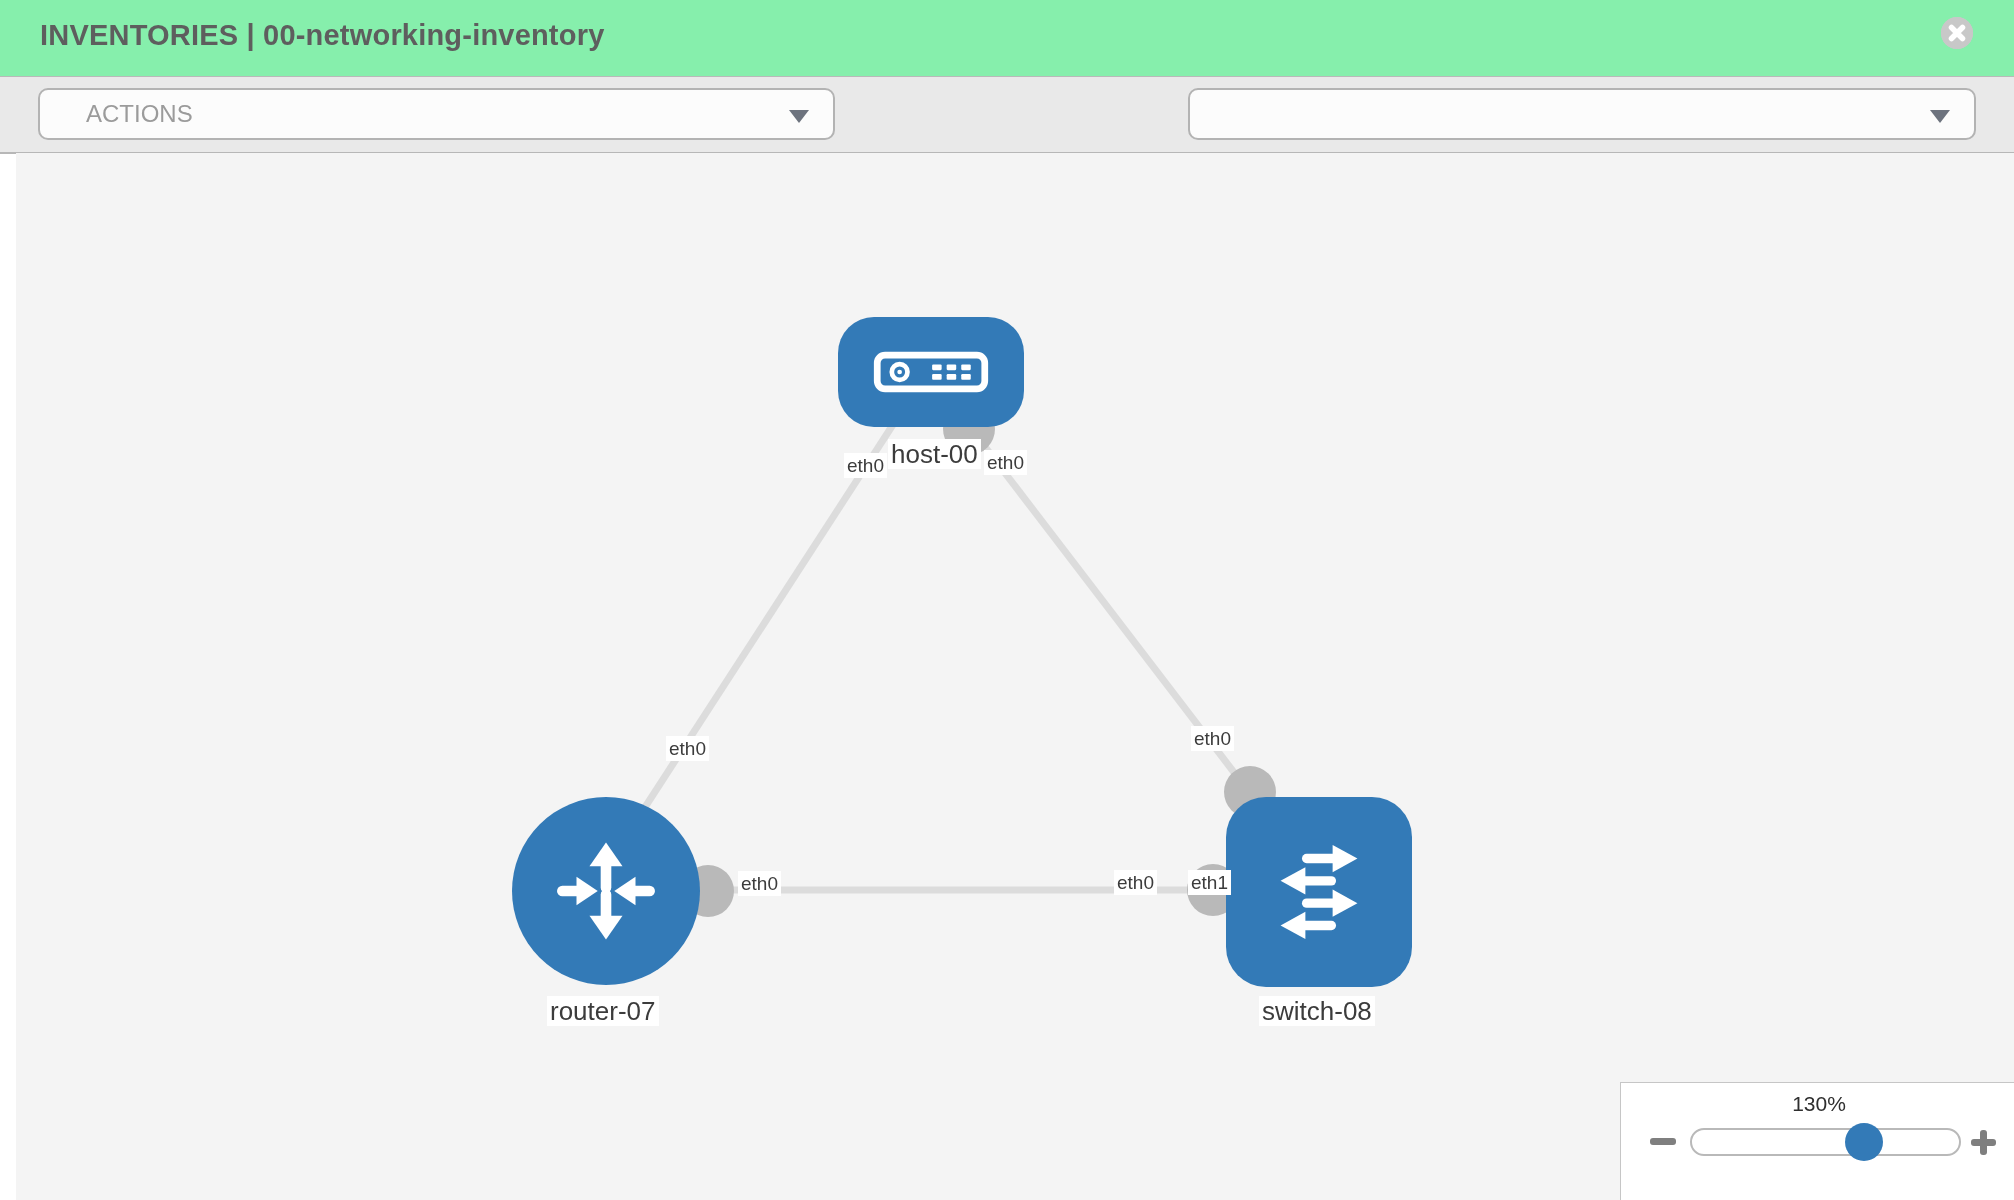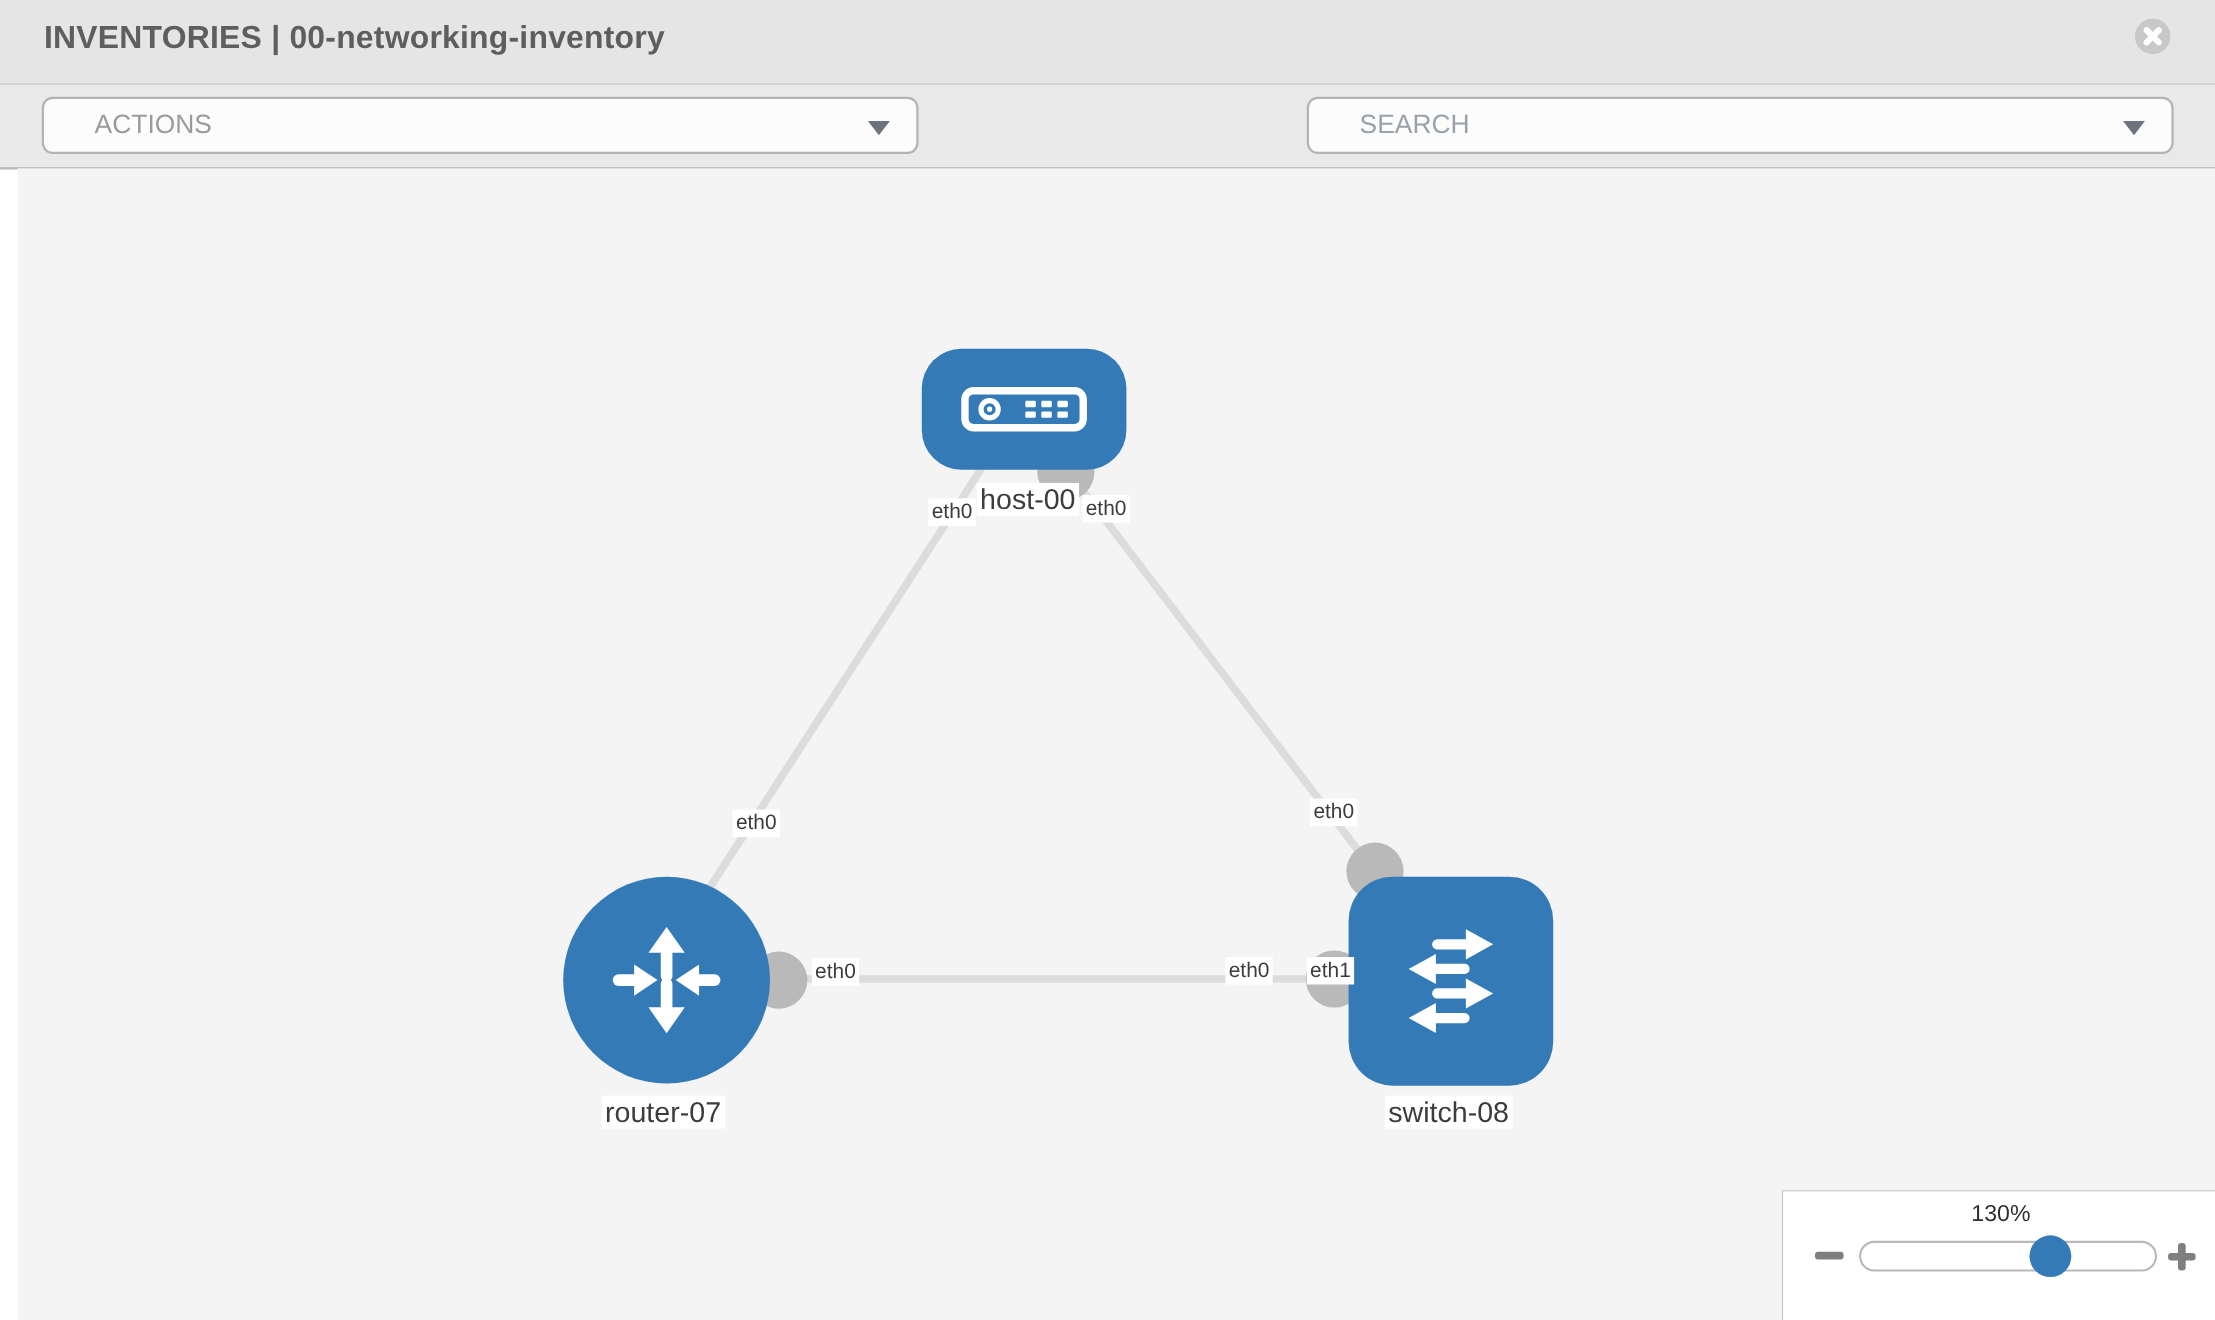--- a/index.html
+++ b/index.html
@@ -2,21 +2,21 @@
 <html><head>
 <meta charset="utf-8">
 <style>
   html,body{margin:0;padding:0;}
   body{
     width:2014px;height:1200px;position:relative;overflow:hidden;
     font-family:"Liberation Sans","DejaVu Sans",sans-serif;
     background:#ffffff;
   }
   
-  .header{position:absolute;left:0;top:0;width:2014px;height:76px;background:#e5e5e5;border-bottom:1px solid #b9b9b9;}
+  .header{position:absolute;left:0;top:0;width:2014px;height:76px;background:#86efac;border-bottom:1px solid #b9b9b9;}
   .page-title{position:absolute;left:40px;top:19px;font-size:29px;font-weight:bold;color:#5e5e5e;letter-spacing:.2px;}
   .close-btn{position:absolute;left:1941px;top:17px;width:32px;height:32px;border-radius:50%;background:#c8c8c8;cursor:pointer;}
   .close-btn svg{position:absolute;left:0;top:0;}
   
   .toolbar{position:absolute;left:0;top:77px;width:2014px;height:75px;background:#e9e9e9;border-bottom:2px solid #b7b7b7;}
   .select-box{position:absolute;top:11px;height:52px;background:#fcfcfc;border:2px solid #b3b3b3;border-radius:10px;box-sizing:border-box;display:flex;align-items:center;cursor:pointer;padding-left:28px;}
   .actions-box{left:38px;width:797px;}
   .search-box{left:1188px;width:788px;}
   .select-text{padding-left:18px;font-size:24px;color:#9b9b9b;}
   .search-input{border:none;outline:none;background:transparent;font-family:inherit;font-size:24px;color:#6b6b6b;padding-left:18px;width:690px;}
@@ -80,21 +80,20 @@
       <g fill="none" stroke="#858a93" stroke-linecap="round">
         <circle cx="7.2" cy="8.2" r="3.9" stroke-width="3.2"></circle>
         <path d="M10.4 10.6 L19.6 17.0" stroke-width="3.0"></path>
         <path d="M19.6 17.0 L18.1 19.3" stroke-width="3.0"></path>
         <path d="M16.2 14.6 L15.1 16.4" stroke-width="3.0"></path>
       </g>
     </svg>
   </div>
 
   <div class="select-box search-box">
-    <input class="search-input" type="text" placeholder="SEARCH" style="">
     <span class="caret"></span>
   </div>
 </div>
 
 <div class="canvas">
 
   <svg class="links-svg" width="2014" height="1047" viewBox="0 153 2014 1047">
     <line x1="880" y1="420" x2="622" y2="818" stroke="#dcdcdc" stroke-width="7"></line>
     <line x1="950" y1="422" x2="1233" y2="792" stroke="#dcdcdc" stroke-width="7"></line>
     <line x1="640" y1="890" x2="1215" y2="890" stroke="#dcdcdc" stroke-width="7"></line>

